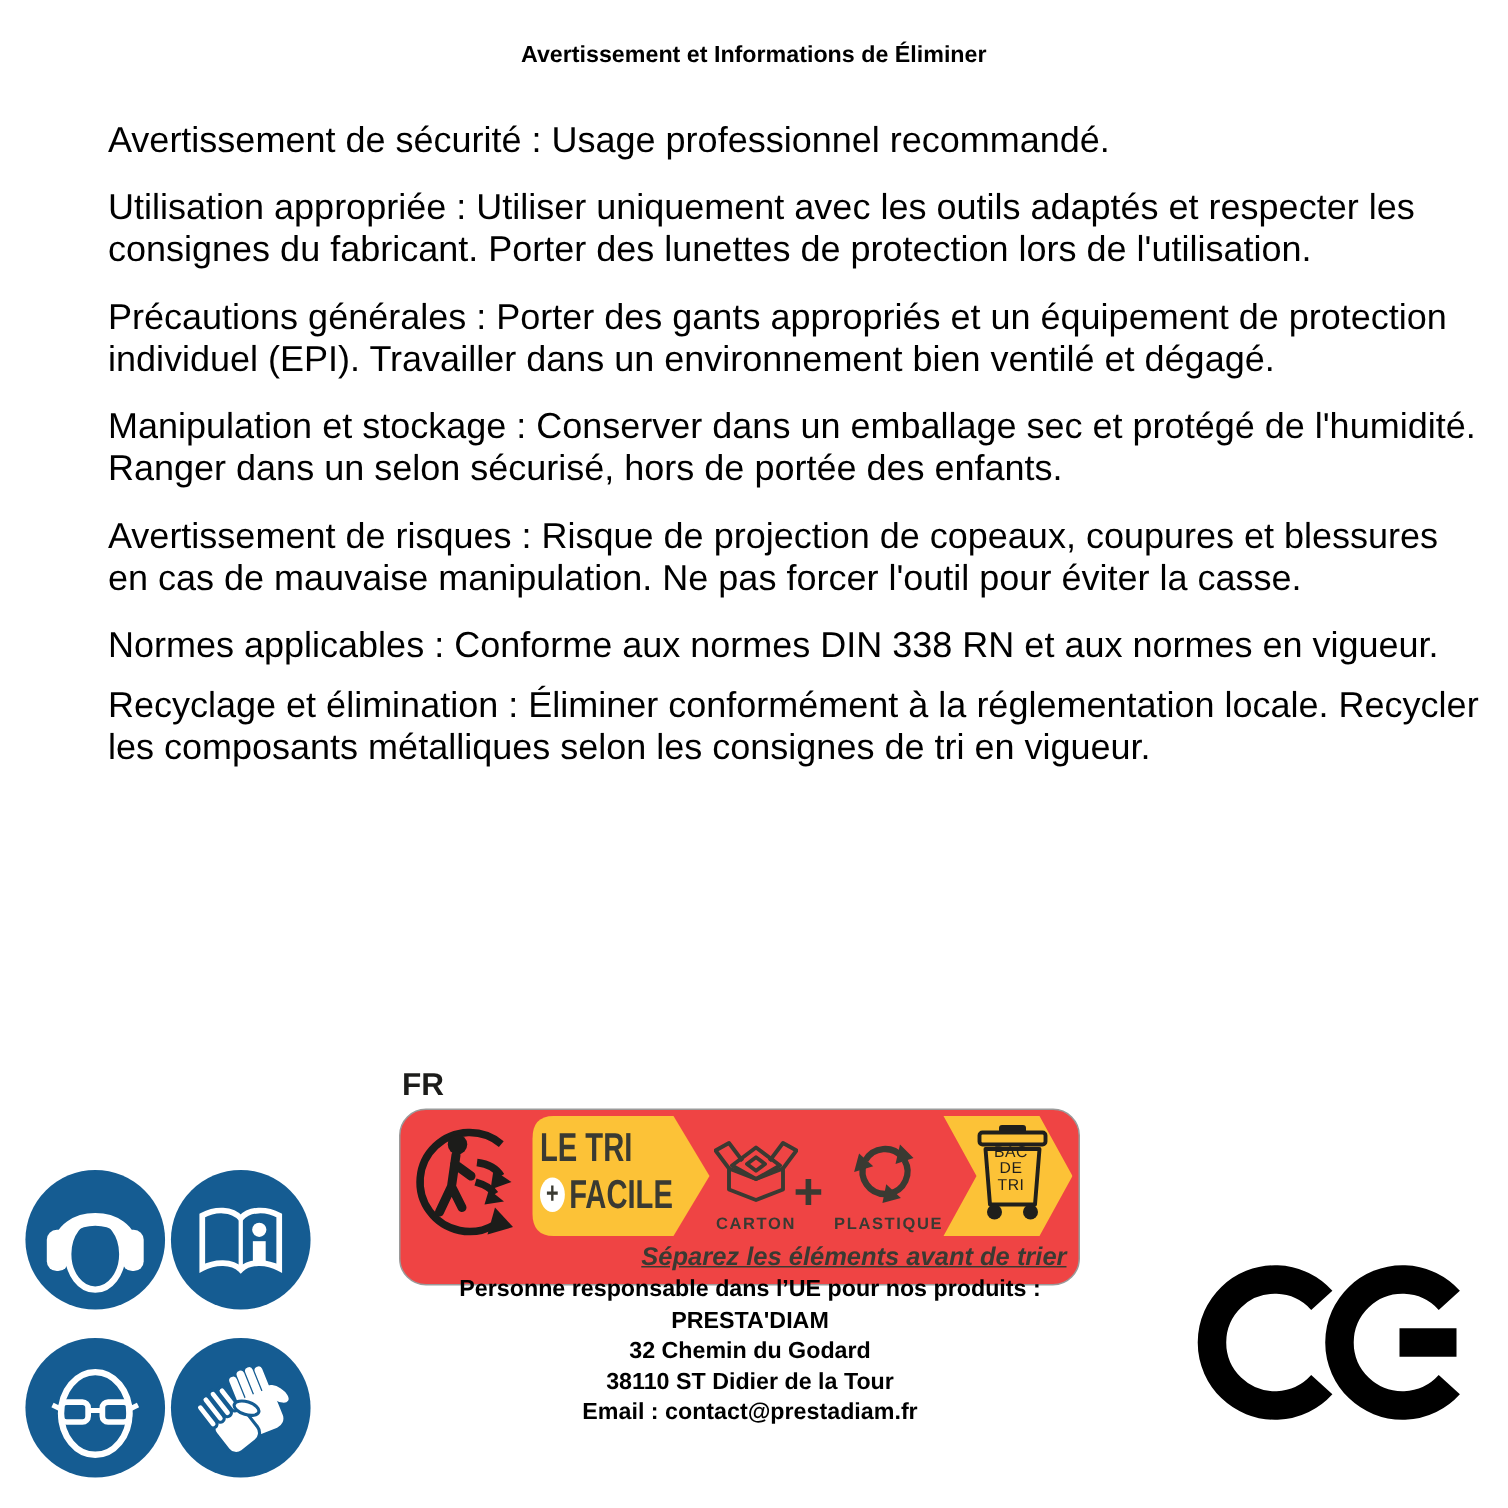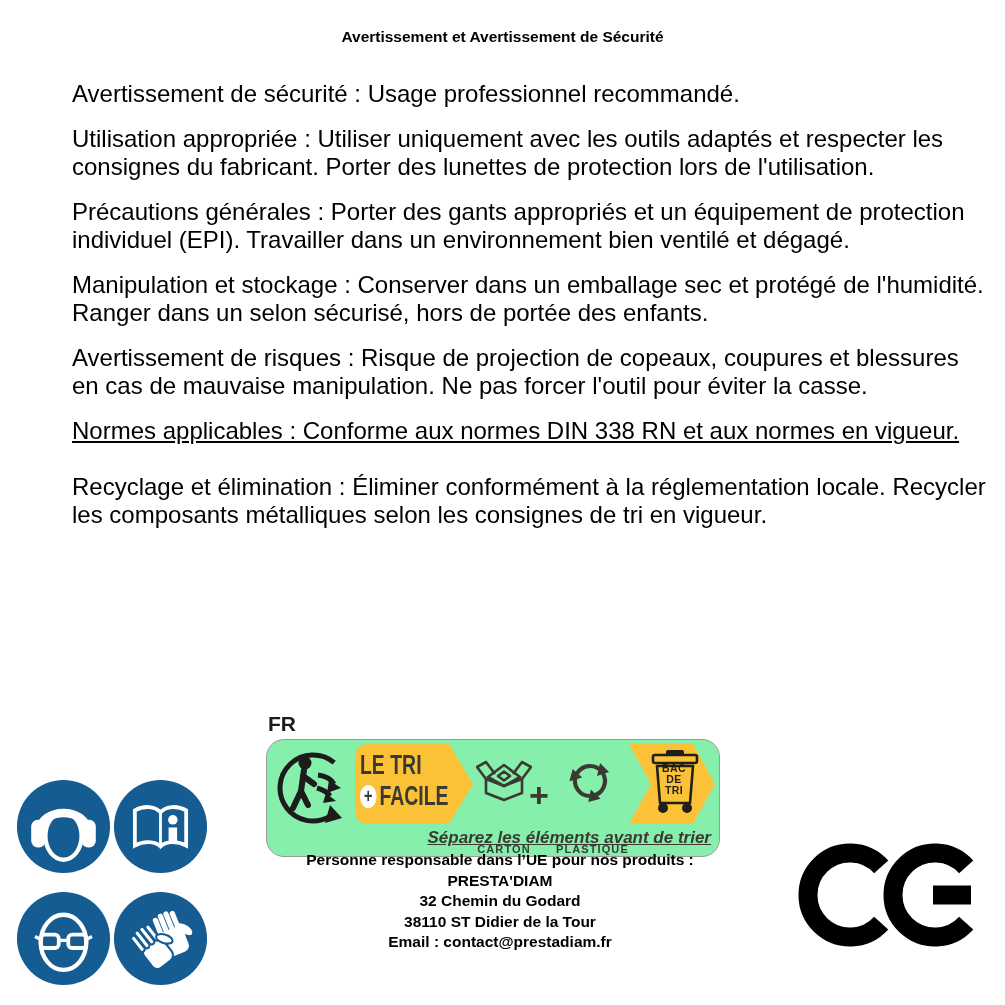--- a/index.html
+++ b/index.html
@@ -6,62 +6,62 @@
   #canvas{position:relative;width:1005px;height:1005px;background:#fff;overflow:hidden;
           font-family:"Liberation Sans","DejaVu Sans",sans-serif;color:#000;}
 
   
   .doc-title{position:absolute;left:0;top:28px;width:100%;text-align:center;
              font-size:15.5px;font-weight:700;}
 
   
   .safety-text{position:absolute;left:72px;top:80px;width:916px;font-size:24px;line-height:28px;}
   .safety-text p{margin:0 0 17px 0;}
-  .safety-text p:nth-of-type(6){margin-bottom:28px;text-decoration:underline;}
+  .safety-text p:nth-of-type(6){margin-bottom:12px;}
 
   
   .picto-grid{position:absolute;left:16px;top:779px;width:194px;
               display:grid;grid-template-columns:95px 95px;grid-auto-rows:95px;
               column-gap:2px;row-gap:17px;}
   .picto-grid svg{display:block;width:95px;height:95px;}
 
   
   .fr-code{position:absolute;left:268px;top:712px;font-size:21px;font-weight:700;color:#1c1c1a;}
-  .sort-box{position:absolute;left:266px;top:739px;width:452px;height:116px;background:#86efac;
+  .sort-box{position:absolute;left:266px;top:739px;width:452px;height:116px;background:#ef4444;
             border:1.5px solid #9a9a9a;border-radius:18px;}
   .sort-box .triman{position:absolute;left:8px;top:4px;}
   .sort-box .strip{position:absolute;left:86px;top:3px;}
   .tri-head{position:absolute;left:93px;top:12px;color:#3a3a32;font-weight:800;
             font-size:27px;line-height:27px;transform:scaleX(.72);transform-origin:left top;white-space:nowrap;}
   .tri-head .row2{display:flex;align-items:center;margin-top:4px;}
   .plus-circle{width:23px;height:23px;border-radius:50%;background:#fff;color:#3a3a32;
                display:flex;align-items:center;justify-content:center;
                font-size:20px;font-weight:800;margin-right:4px;flex:0 0 auto;}
   .mat-icon{position:absolute;top:13px;}
   .mat-label{position:absolute;top:70px;font-size:11px;font-weight:700;letter-spacing:1.1px;
-             color:#3a3a32;text-align:center;margin-top:33px;}
+             color:#3a3a32;text-align:center;}
   .mid-plus{position:absolute;left:262px;top:36px;font-size:34px;font-weight:800;color:#3a3a32;}
   .bin-icon{position:absolute;left:382px;top:9px;}
   .bin-text{position:absolute;left:382px;top:23px;width:50px;text-align:center;
-            font-size:10.5px;line-height:11px;font-weight:700;letter-spacing:.4px;color:#1f1f1c;}
+            font-size:10.5px;line-height:11px;font-weight:400;letter-spacing:.4px;color:#1f1f1c;}
   .tagline{position:absolute;right:8px;top:88px;font-size:17px;font-style:italic;font-weight:700;color:#3a3a32;text-decoration:underline;}
 
   
   .responsible{position:absolute;left:250px;top:850px;width:500px;text-align:center;
                font-size:15.5px;line-height:20.5px;font-weight:700;}
 
   
   .ce{position:absolute;left:796px;top:841px;}
 </style>
 </head>
 <body>
 
 <div id="canvas">
 
-  <div class="doc-title">Avertissement et Avertissement de Sécurité</div>
+  <div class="doc-title">Avertissement et Informations de Éliminer</div>
 
   <div class="safety-text">
     <p>Avertissement de sécurité : Usage professionnel recommandé.</p>
     <p>Utilisation appropriée : Utiliser uniquement avec les outils adaptés et respecter les consignes du fabricant. Porter des lunettes de protection lors de l'utilisation.</p>
     <p>Précautions générales : Porter des gants appropriés et un équipement de protection individuel (EPI). Travailler dans un environnement bien ventilé et dégagé.</p>
     <p>Manipulation et stockage : Conserver dans un emballage sec et protégé de l'humidité. Ranger dans un selon sécurisé, hors de portée des enfants.</p>
     <p>Avertissement de risques : Risque de projection de copeaux, coupures et blessures en cas de mauvaise manipulation. Ne pas forcer l'outil pour éviter la casse.</p>
     <p>Normes applicables : Conforme aux normes DIN 338 RN et aux normes en vigueur.</p>
     <p>Recyclage et élimination : Éliminer conformément à la réglementation locale. Recycler les composants métalliques selon les consignes de tri en vigueur.</p>
   </div>

